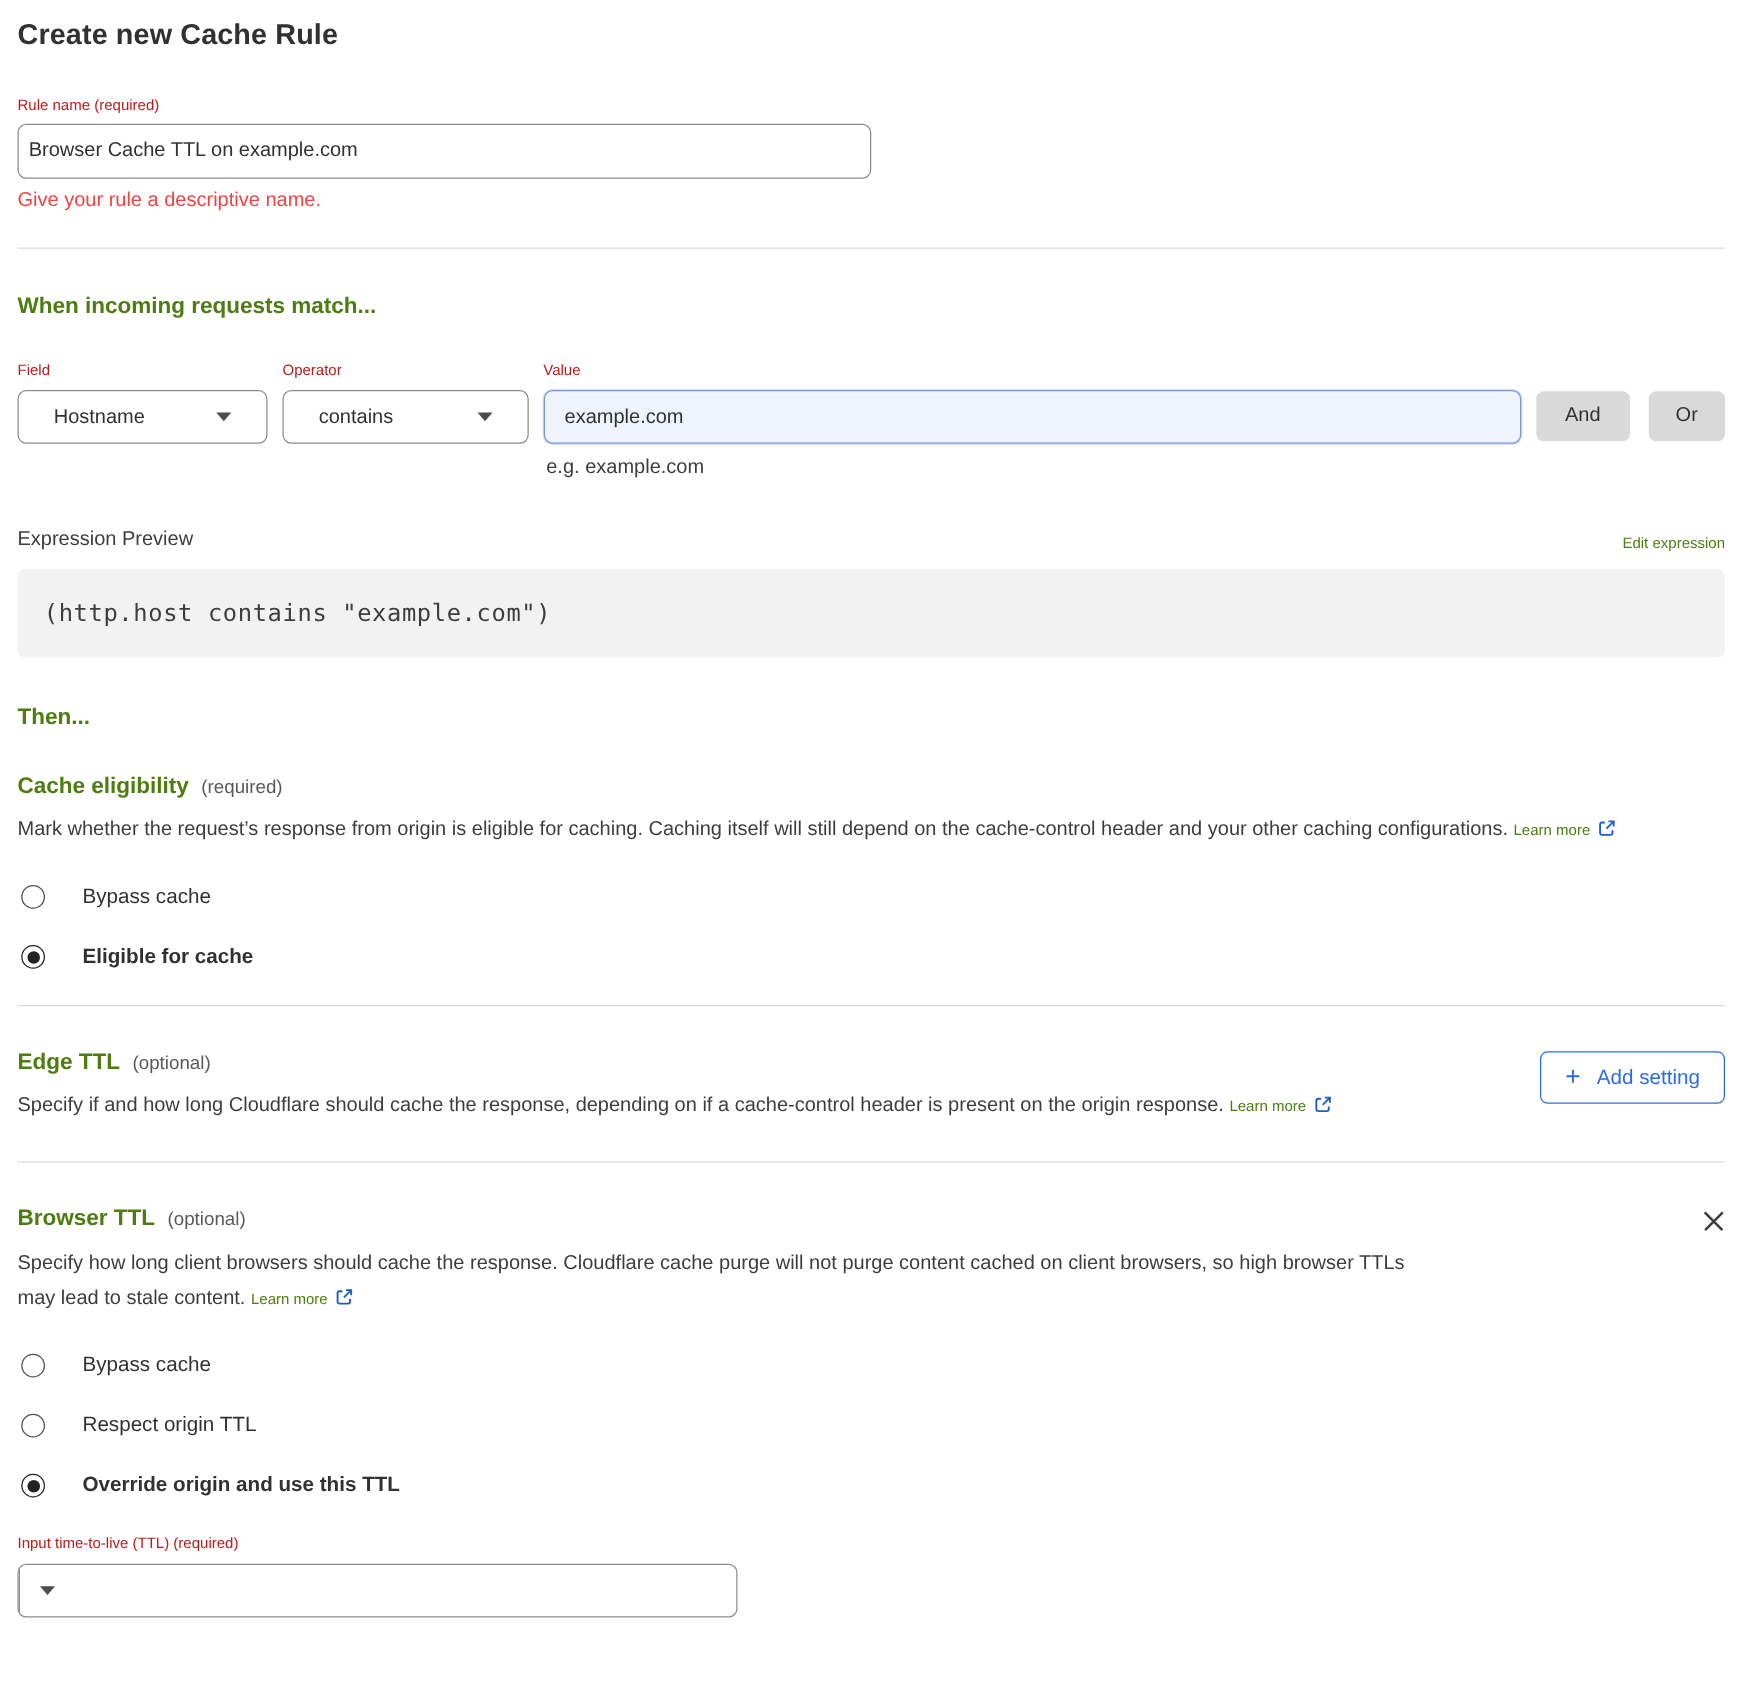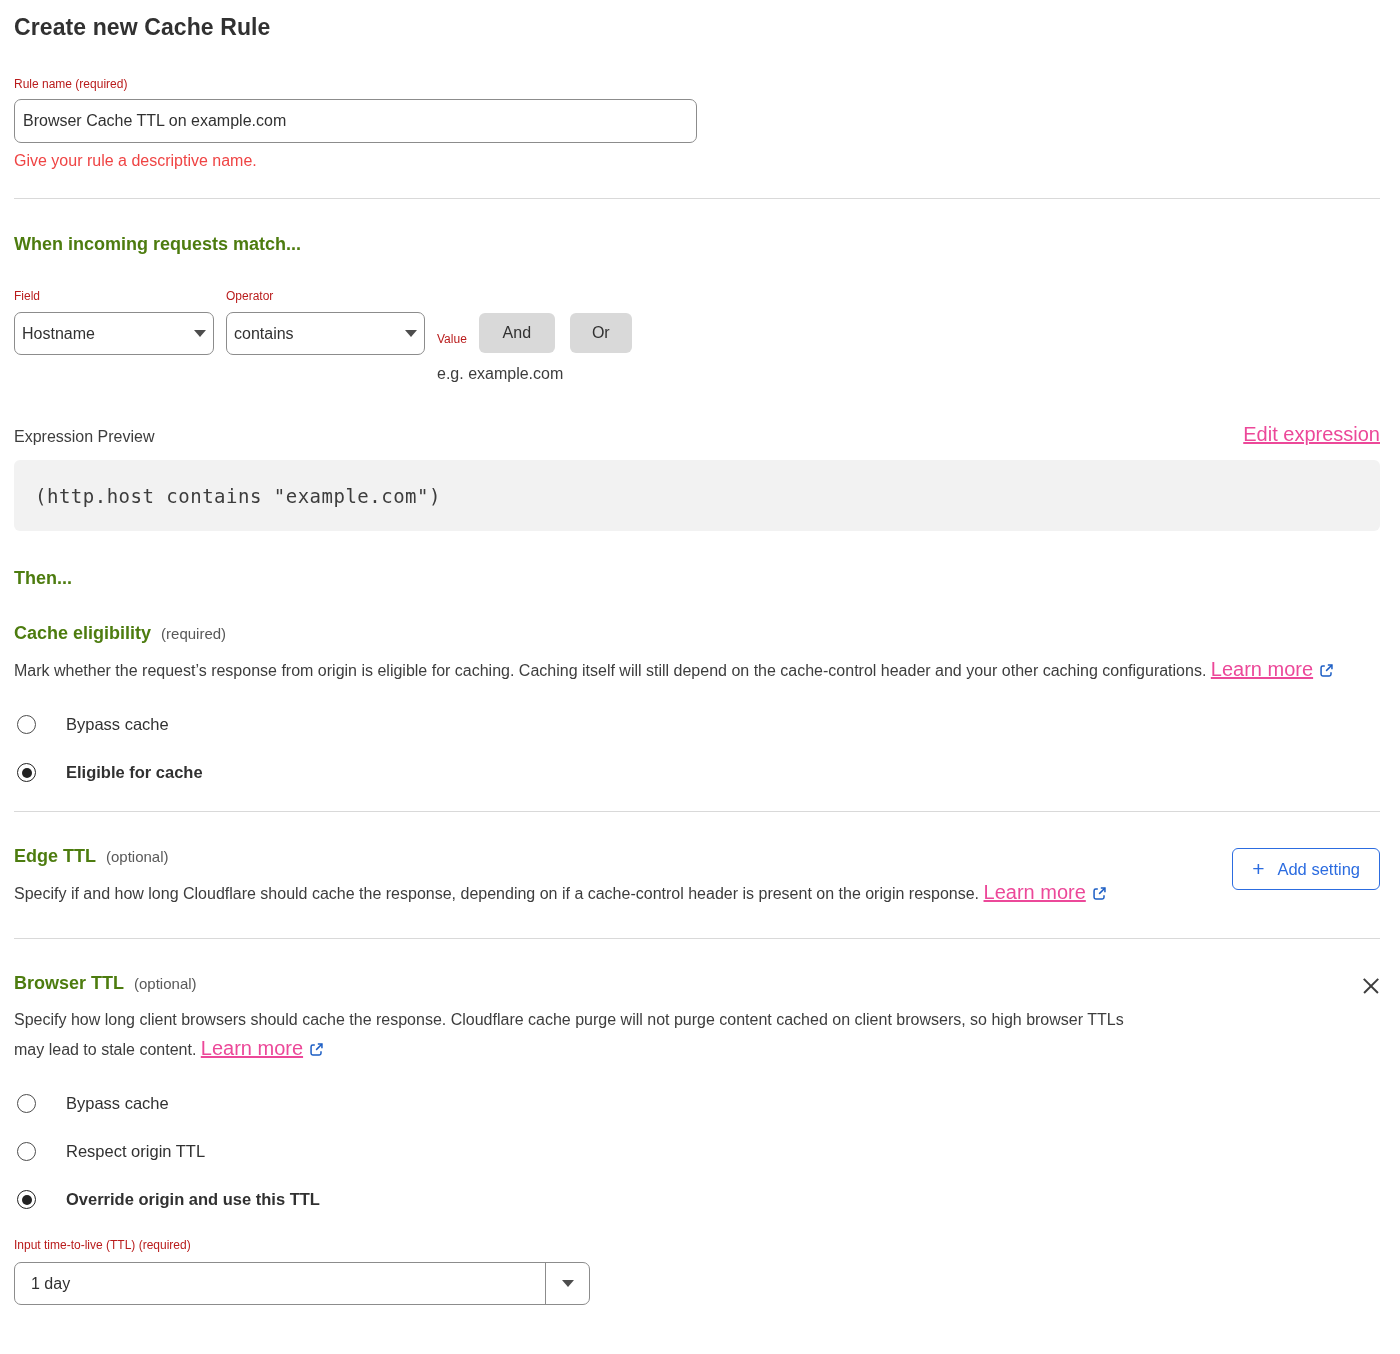--- a/index.html
+++ b/index.html
@@ -59,21 +59,21 @@
   }
   .match-col .field-label { margin-bottom: 9px; }
   .select-box {
     height: 43px;
     border: 1px solid #8c8c8c;
     border-radius: 7px;
     background: #fff;
     display: flex;
     align-items: center;
     justify-content: space-between;
-    padding: 0 7px;
+    padding: 0 28px;
     font-size: 16px;
     color: #313131;
     cursor: pointer;
   }
   .caret-down {
     width: 0; height: 0;
     border-left: 6px solid transparent;
     border-right: 6px solid transparent;
     border-top: 7px solid #4d4d4d;
   }
@@ -113,23 +113,22 @@
     margin-left: 423px;
   }
   .expr-row {
     display: flex;
     justify-content: space-between;
     align-items: flex-end;
     margin-top: 40px;
   }
   .expr-label { font-size: 16px; color: #3d3d3d; }
   a.link {
-    color: #ec4899;
-    text-decoration: underline;
-    font-size: 20px;
+    color: #4d7c0f;
+    font-size: 12px;
     cursor: pointer;
   }
   .code-block {
     margin-top: 14px;
     background: #f2f2f2;
     border-radius: 6px;
     height: 71px;
     display: flex;
     align-items: center;
     padding: 0 21px;
@@ -281,20 +280,21 @@
   </div>
   <div class="match-col w-operator">
     <span class="field-label">Operator</span>
     <div class="select-box">
       <span>contains</span>
       <span class="caret-down"></span>
     </div>
   </div>
   <div class="match-col value-col">
     <span class="field-label">Value</span>
+    <input class="value-input" type="text" value="example.com" style="">
   </div>
   <button class="gray-btn and-btn">And</button>
   <button class="gray-btn or-btn">Or</button>
 </div>
 <div class="value-help">e.g. example.com</div>
 
 <div class="expr-row">
   <span class="expr-label">Expression Preview</span>
   <a class="link">Edit expression</a>
 </div>
@@ -386,18 +386,17 @@
     </div>
     <div class="radio-option checked">
       <span class="radio-circle">
           <span class="radio-dot"></span>
         </span>
       <span class="radio-label">Override origin and use this TTL</span>
     </div>
   </div>
   <label class="field-label ttl-label">Input time-to-live (TTL) (required)</label>
   <div class="ttl-select">
-    <span class="ttl-select-value">1 day</span>
     <span class="ttl-select-arrow">
       <span class="caret-down"></span>
     </span>
   </div>
 </div>
 
 </body></html>

